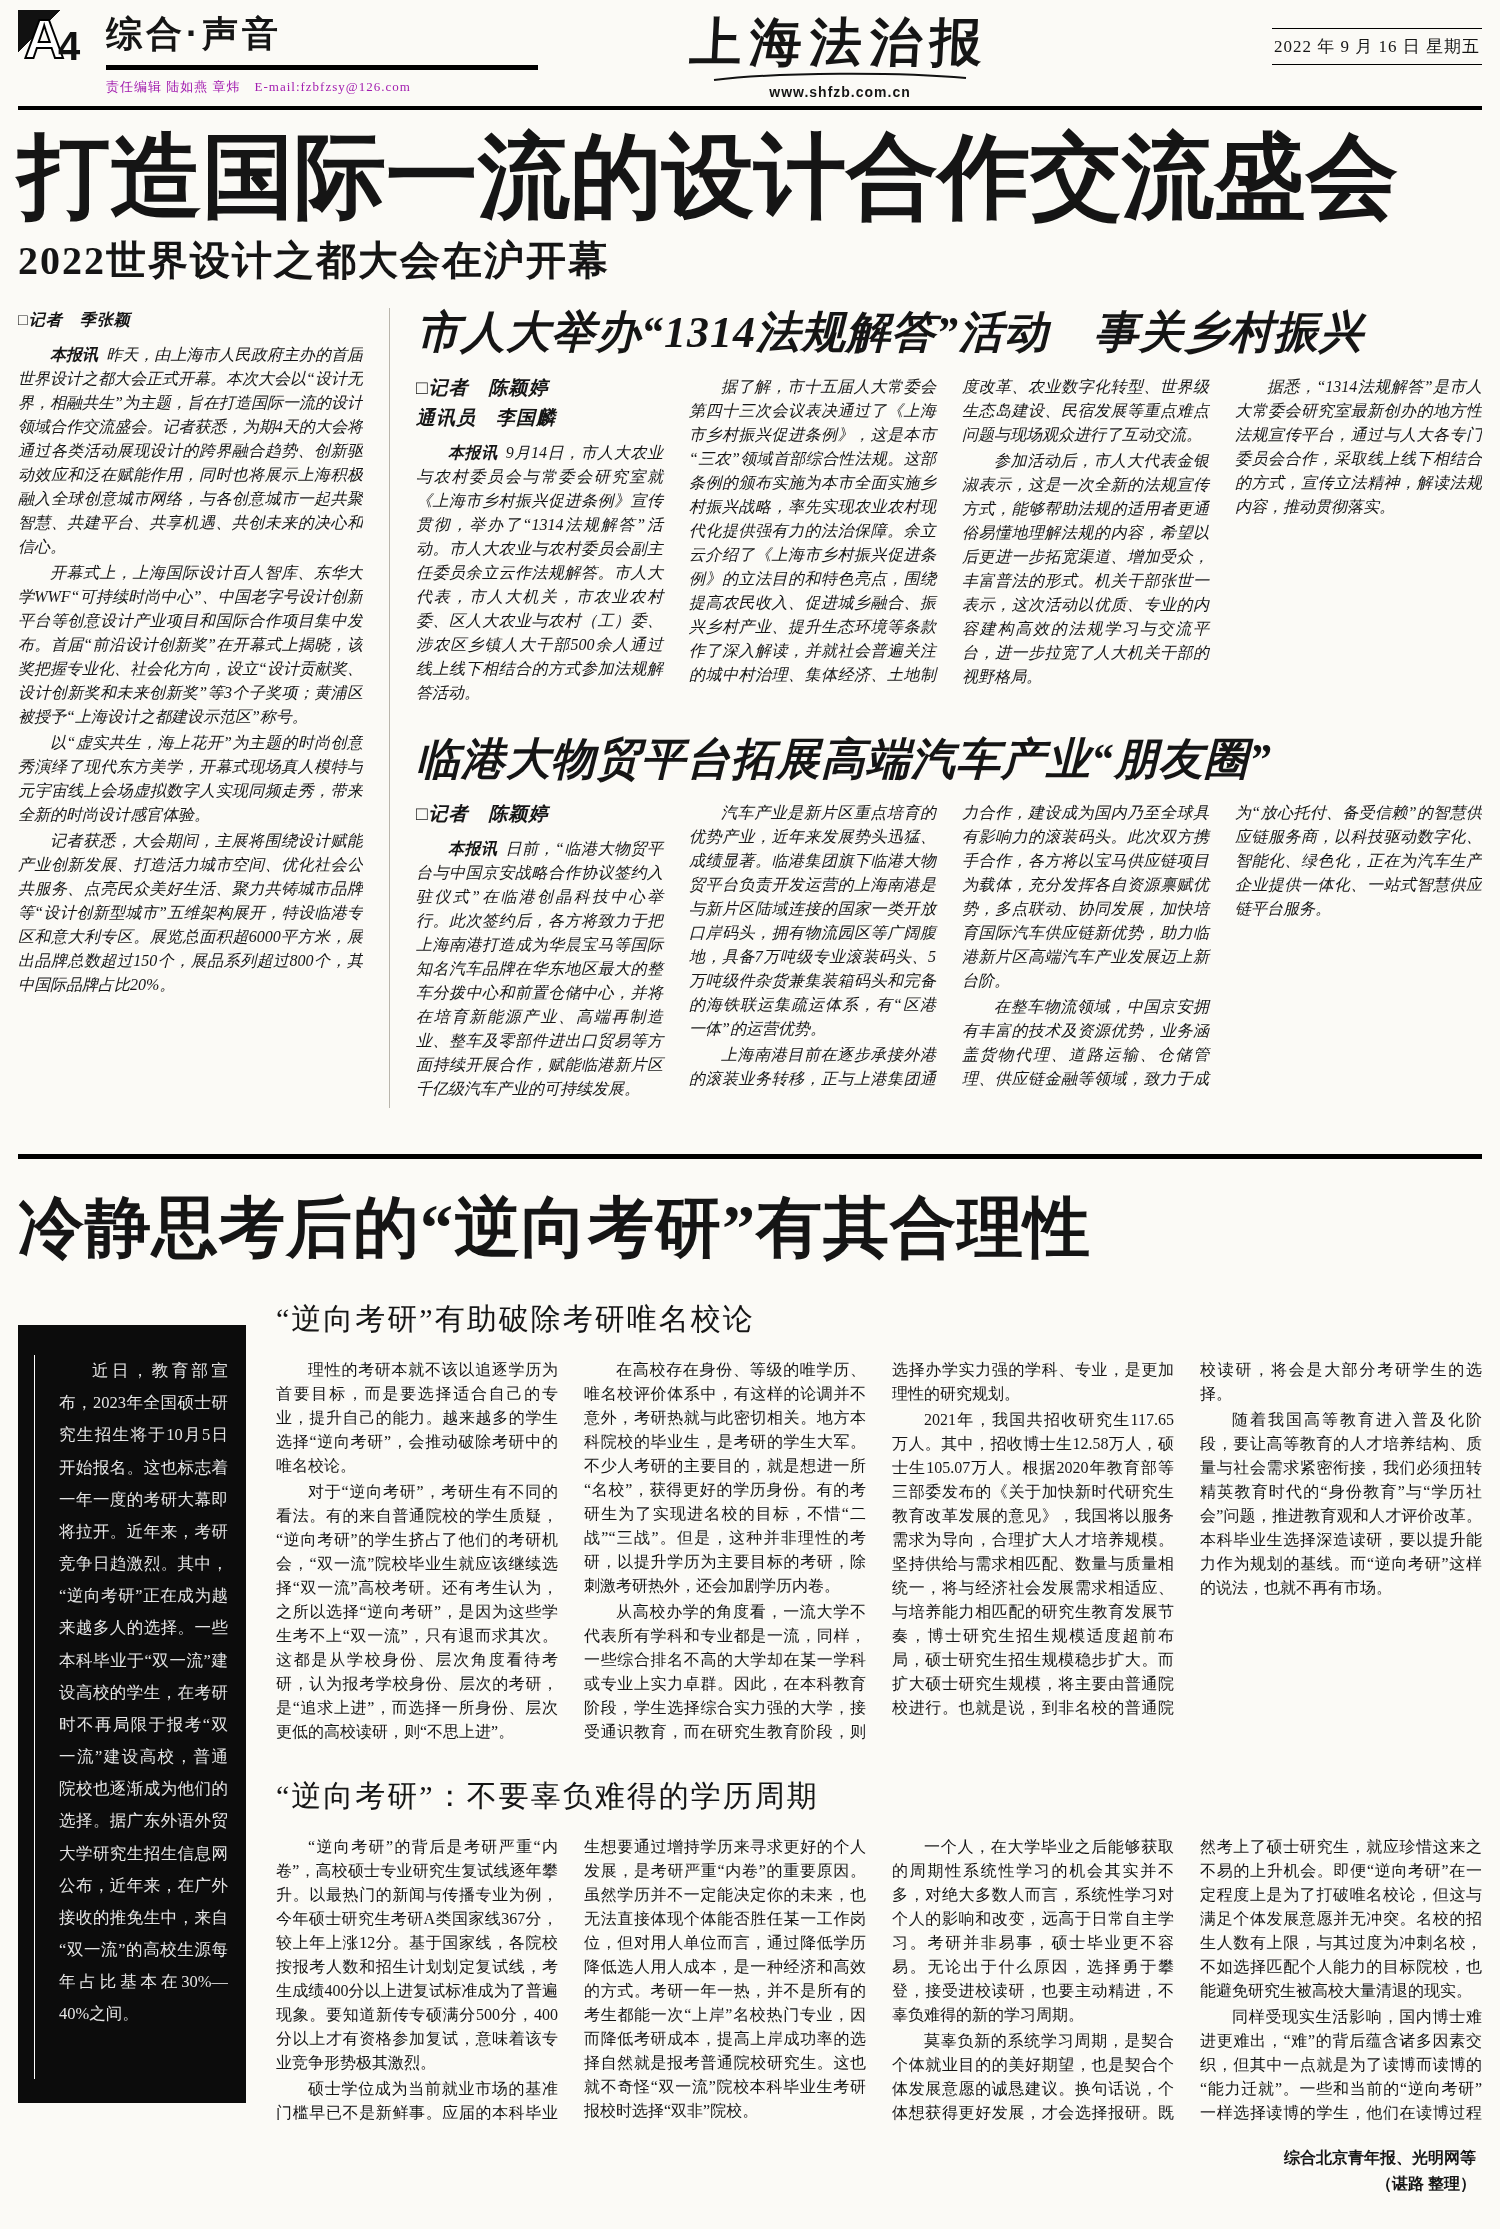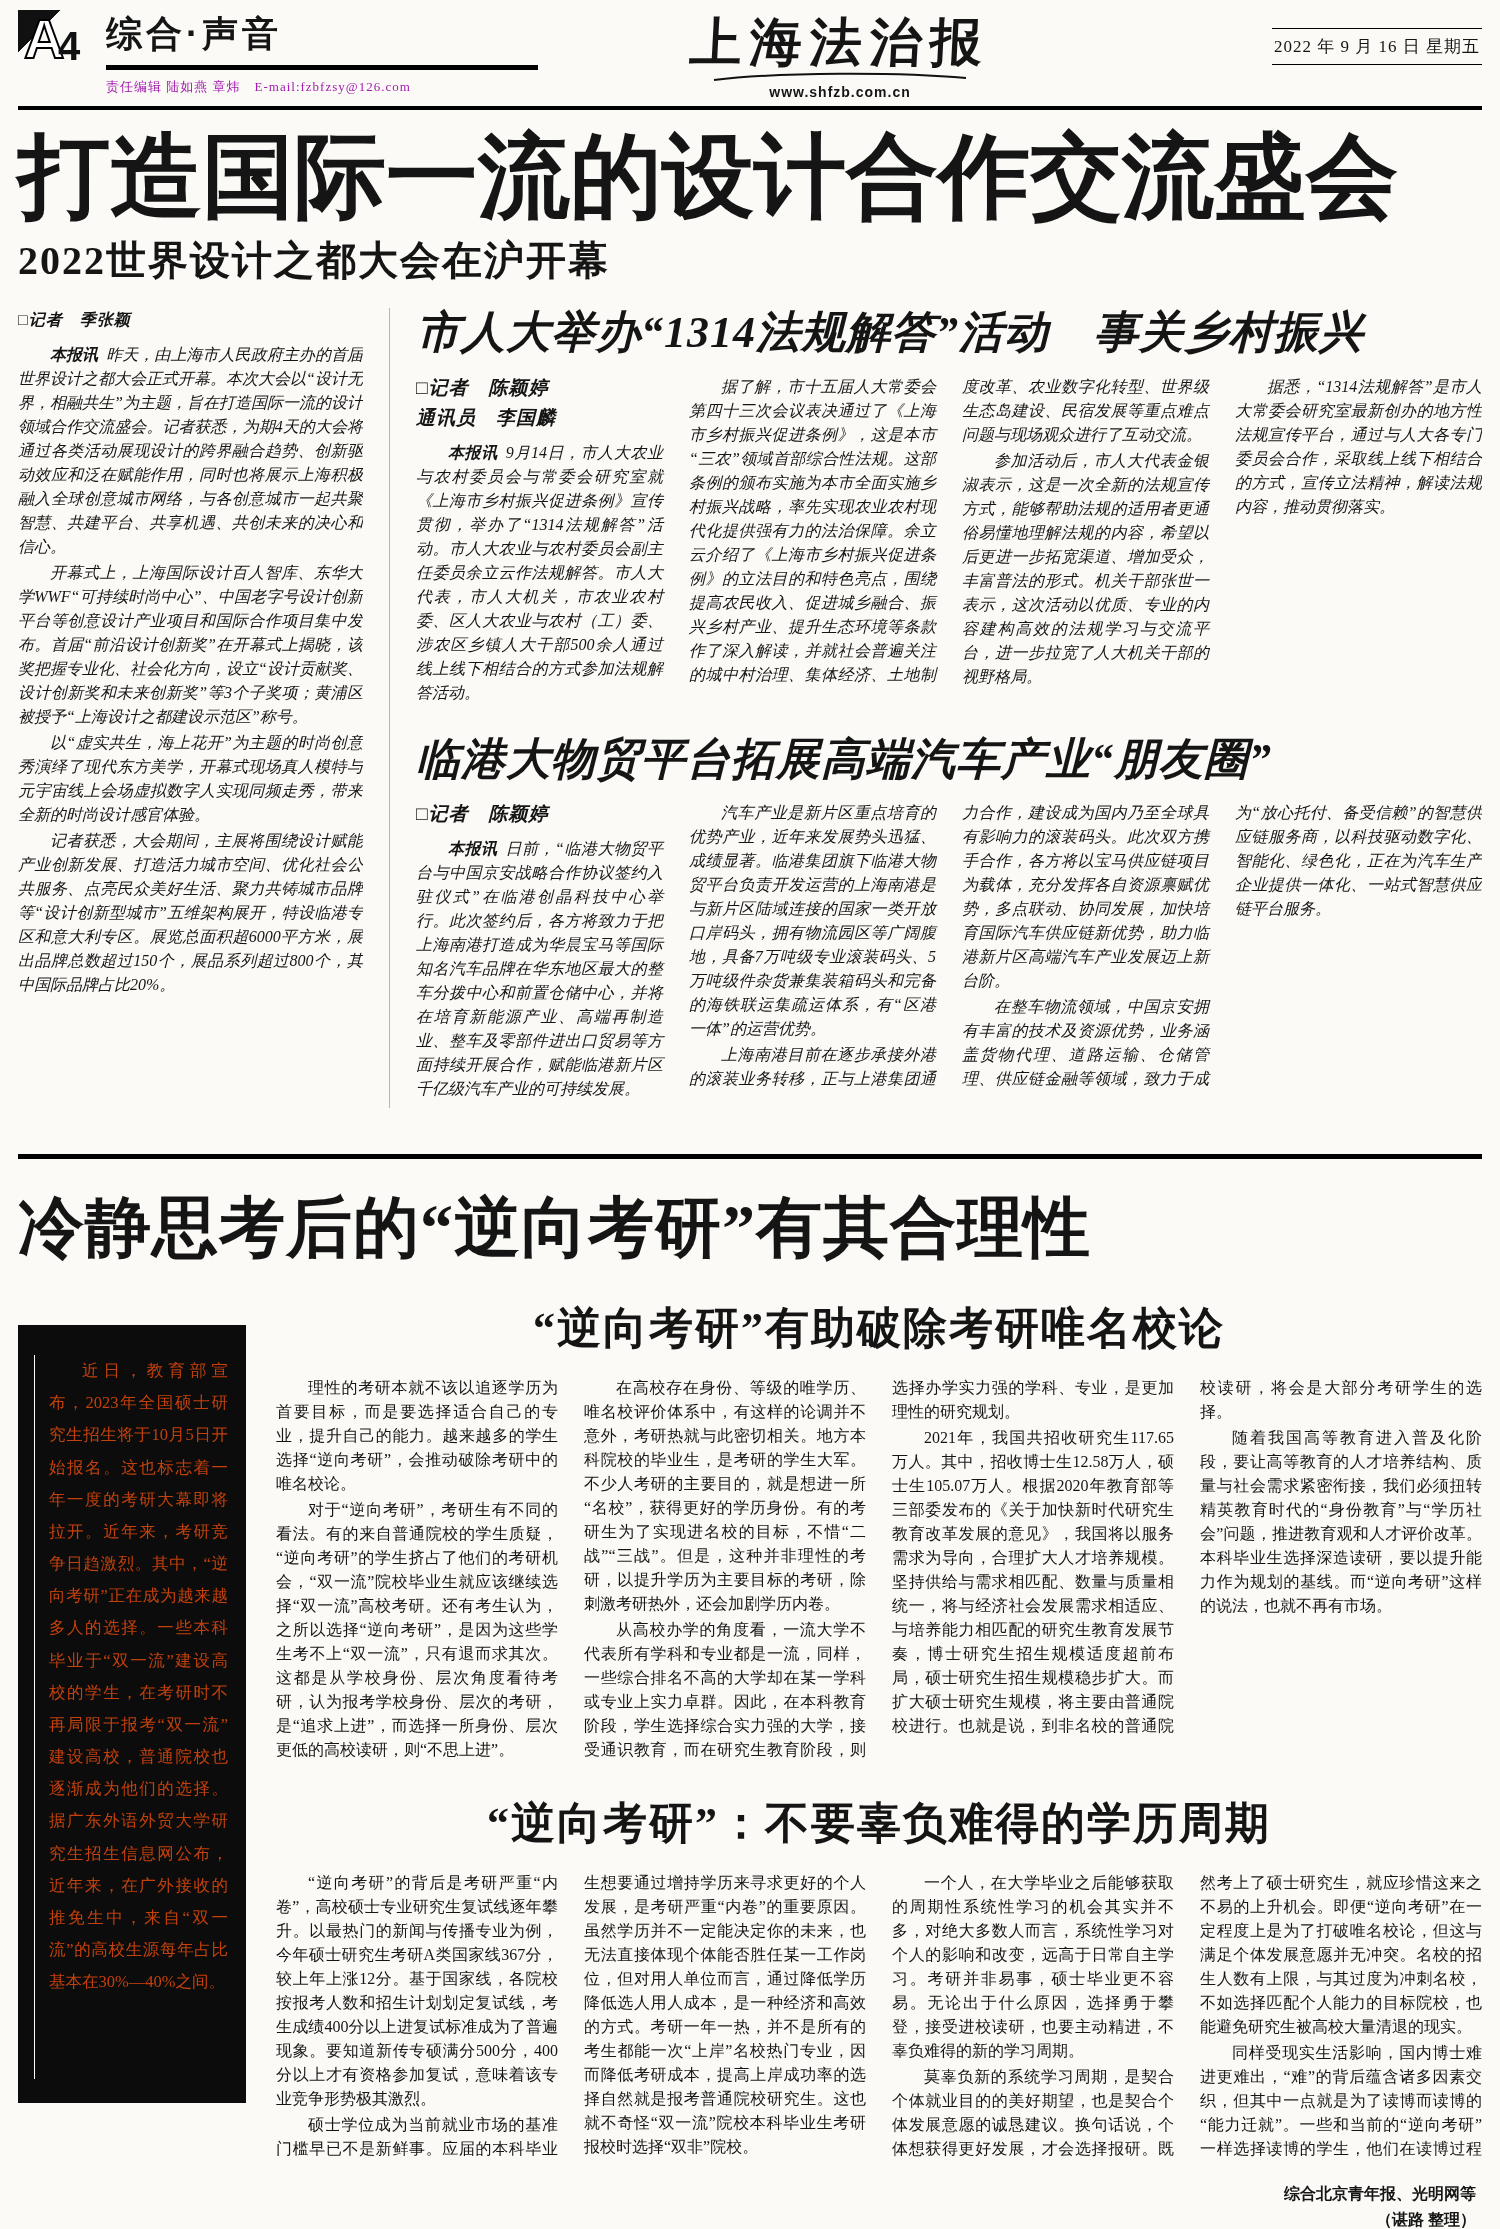--- a/index.html
+++ b/index.html
@@ -41,22 +41,22 @@
   .byline-block { margin-bottom:10px; }
   .byline-block div { font-size:19px; font-weight:700; margin-bottom:4px; letter-spacing:1px; }
   .art-b { margin-top:30px; }
 
   
   .opinion { margin-top:46px; border-top:5px solid #000; padding-top:16px; }
   .opinion-headline { font-size:66px; font-weight:900; letter-spacing:1px; margin:8px 0 26px; white-space:nowrap; }
   .opinion-grid { display:grid; grid-template-columns:228px 1fr; gap:0 30px; }
   .op-sidebar { background:#0c0c0c; color:#fff; height:778px; margin-top:26px; padding:30px 18px 24px 16px; }
   .op-sidebar-inner { border-left:1px solid #fff; padding-left:14px; height:100%; overflow:hidden; }
-  .op-sidebar p { font-size:16.5px; line-height:1.95; text-align:justify; text-indent:2em; color:#c2410c; }
-  .sub-head { text-align:center; font-size:44px; font-weight:700; letter-spacing:2px; margin:0 0 18px; }
+  .op-sidebar p { font-size:16.5px; line-height:1.95; text-align:justify; text-indent:2em; color:#e5e5e5;margin-left:10px; }
+  .sub-head { text-align:left; font-size:30px; font-weight:400; letter-spacing:2px; margin:0 0 18px; }
   .sub-head-2 { margin-top:26px; }
   .op-cols { column-count:4; column-gap:26px; column-fill:auto; overflow:hidden; }
   .h-s1 { height:392px; }
   .h-s2 { height:300px; }
   .attribution { text-align:right; font-weight:700; font-size:16px; margin-top:10px; line-height:1.6; padding-right:6px; }
 </style>
 </head>
 <body>
 
 <div class="page">

